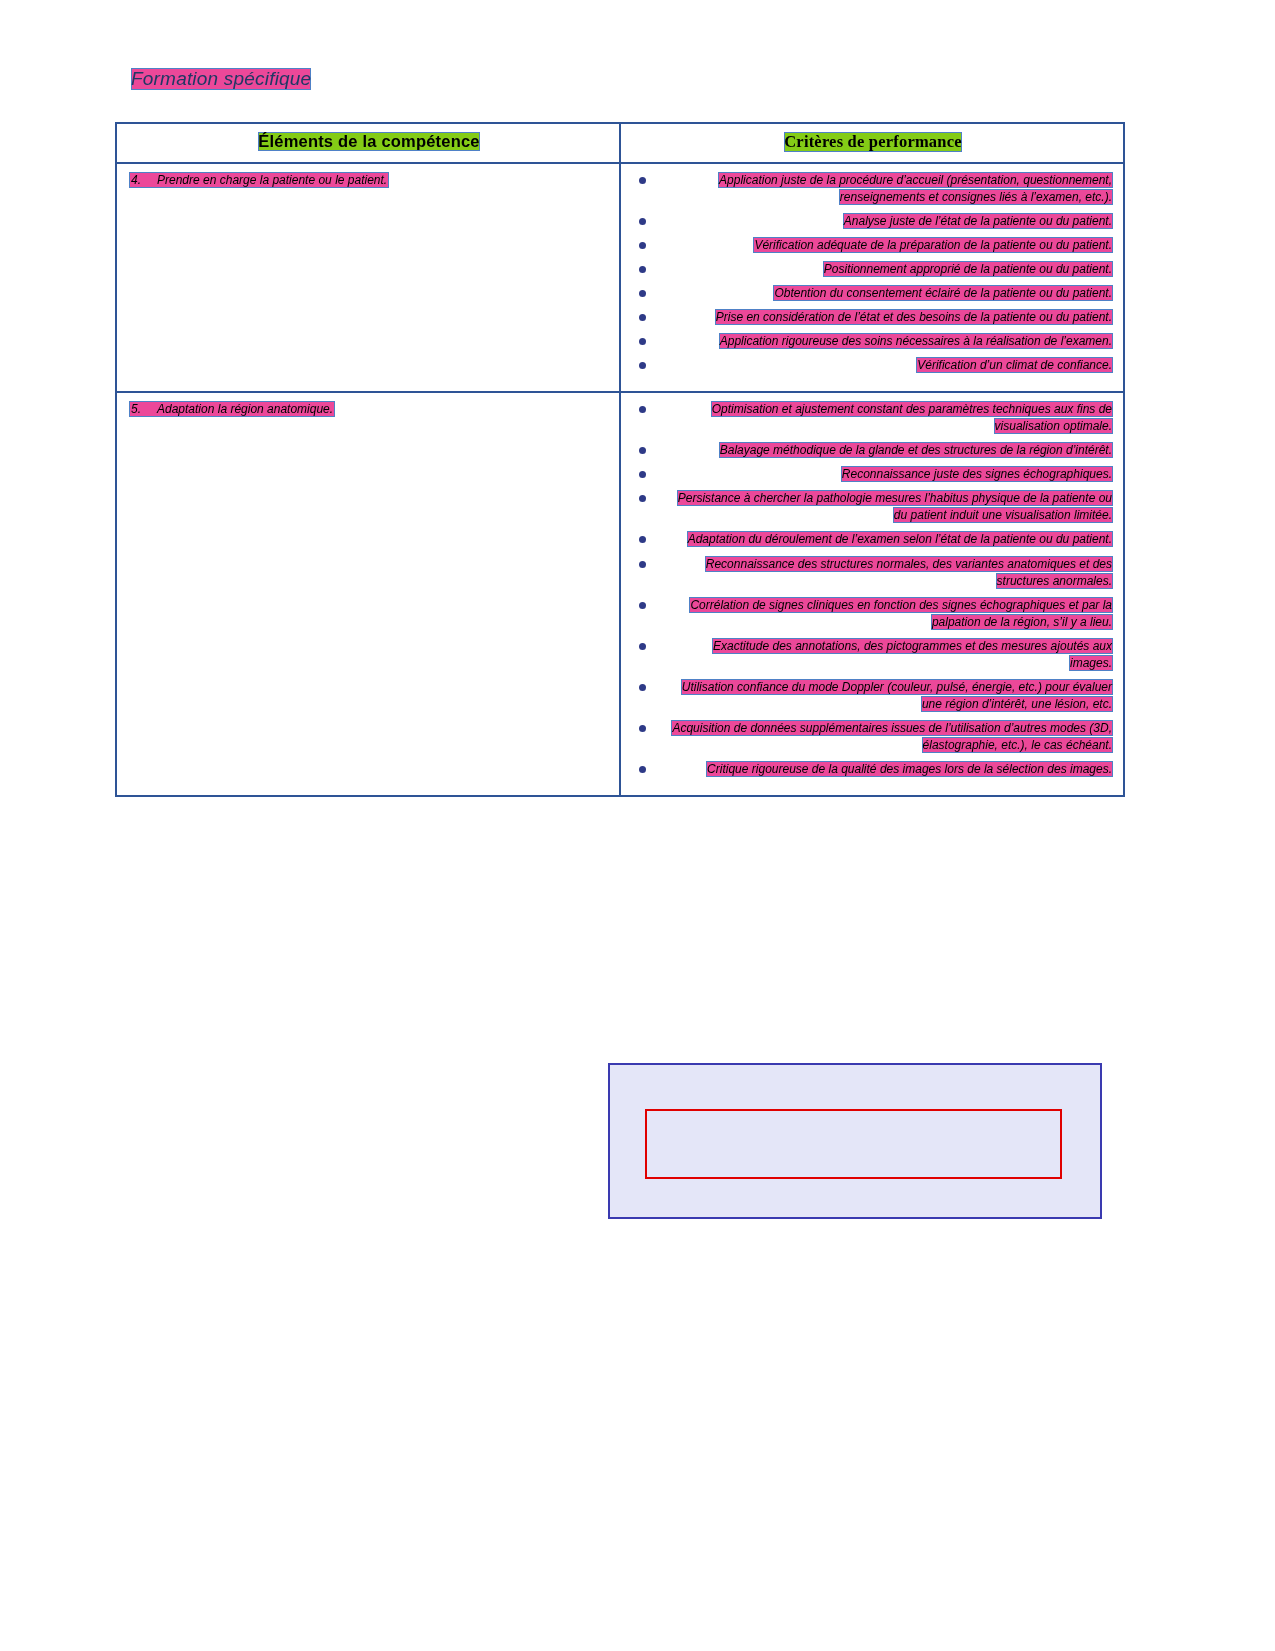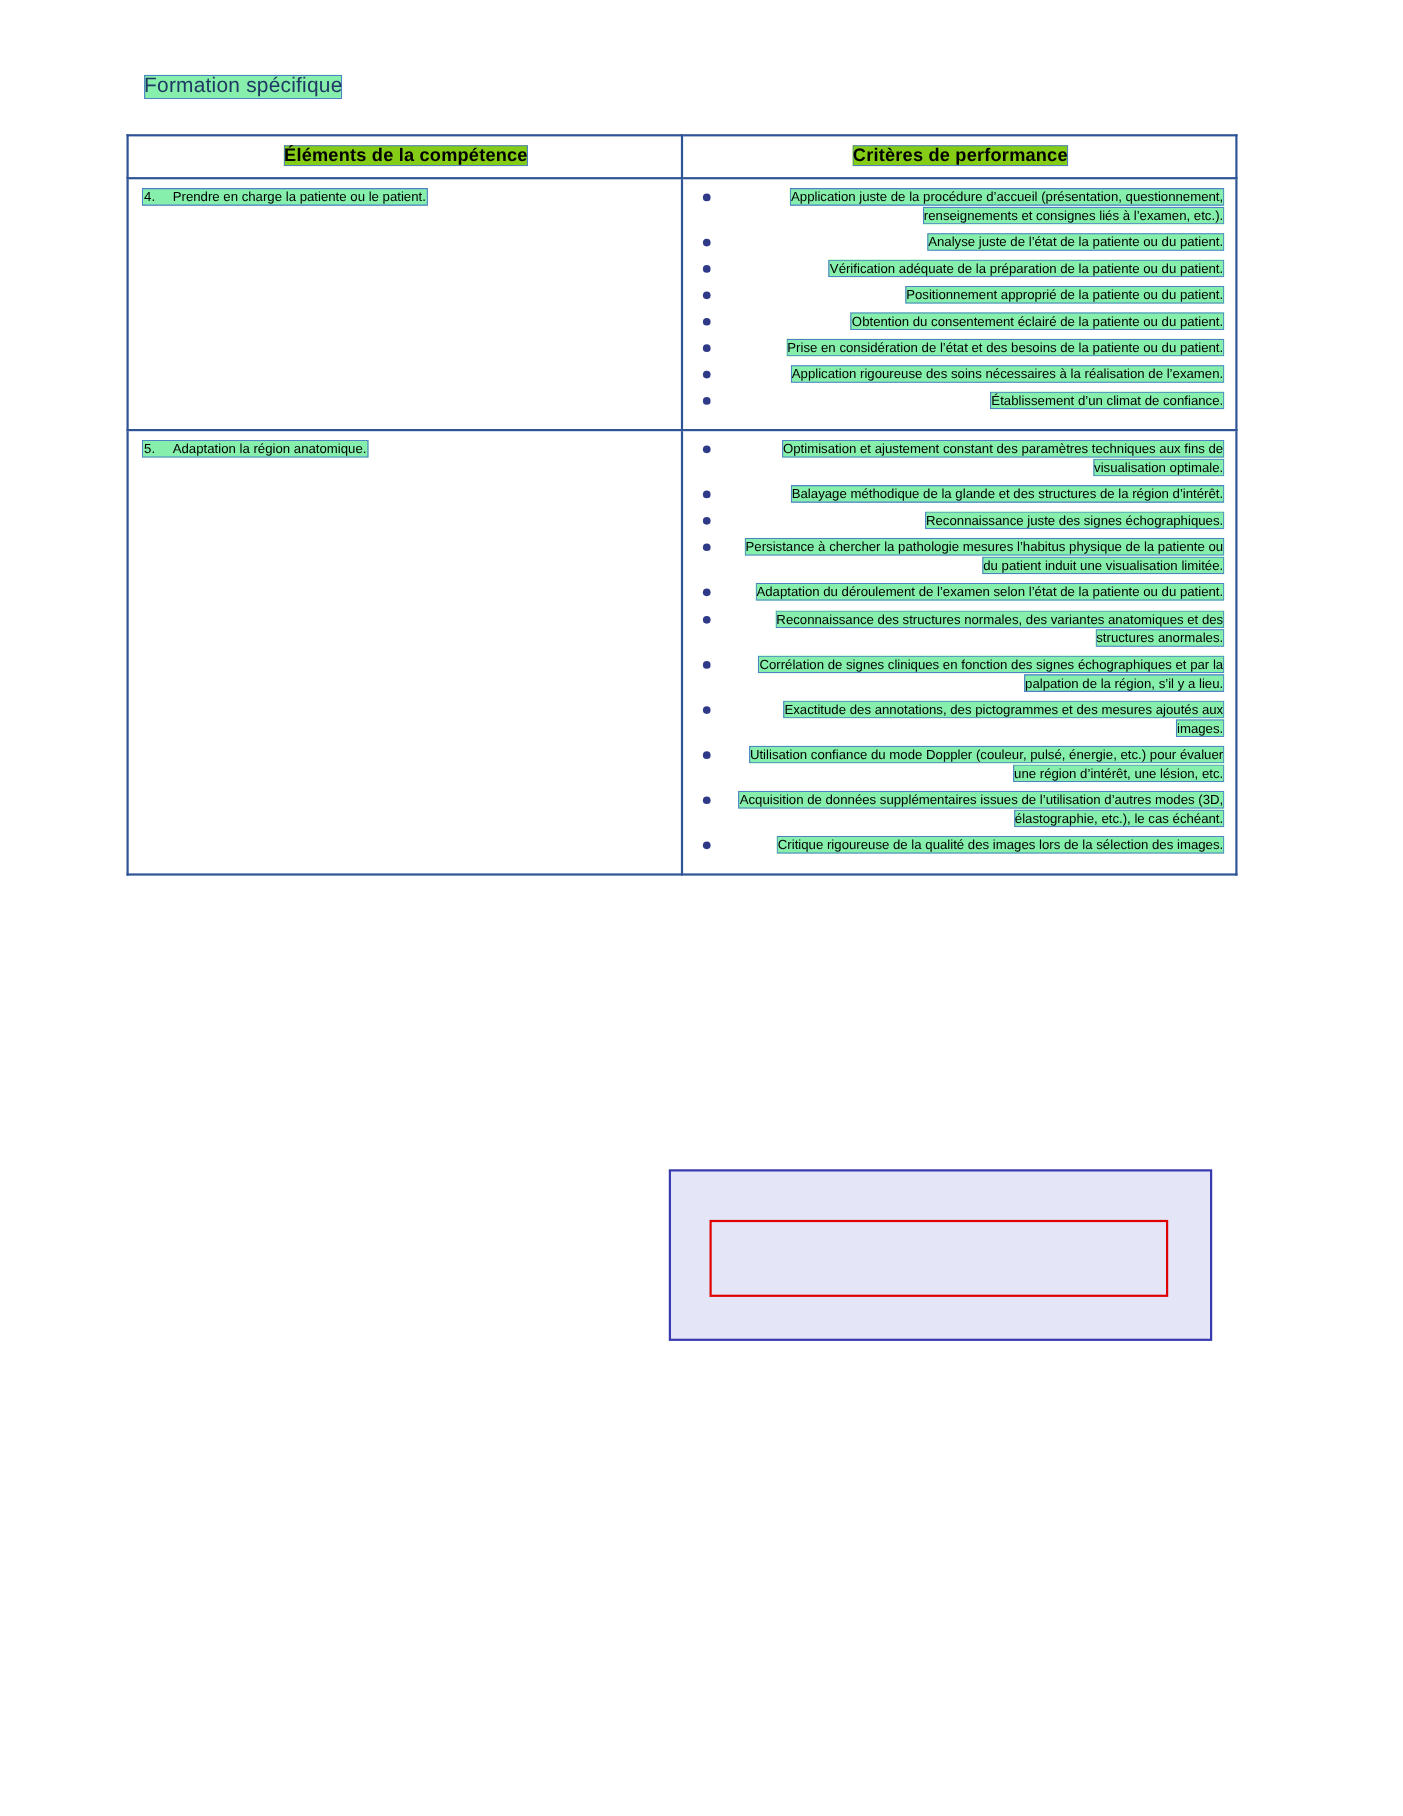--- a/index.html
+++ b/index.html
@@ -22,22 +22,23 @@
   }
   .doc-header {
     position: absolute;
     left: 131px;
     top: 68px;
     font-size: 19px;
     color: #1f3864;
     letter-spacing: 0.2px;
   }
   .hl {
-    background: #86efac;
+    background: #ec4899;
     box-shadow: 0 0 0 1px #4f81c7 inset;
+    font-style: italic;
   }
   .hl-head {
     background: #84cc16;
     box-shadow: 0 0 0 1px #4f81c7 inset;
   }
   table.comp {
     position: absolute;
     left: 115px;
     top: 122px;
     width: 960px;
@@ -45,21 +46,21 @@
     table-layout: fixed;
   }
   table.comp, table.comp td, table.comp th {
     border: 2px solid #2e5496;
   }
   table.comp td, table.comp th {
     vertical-align: top;
     padding: 8px 10px 10px 12px;
   }
   th.col-left { width: 480px; }
-  th.col-right { width: 480px; }
+  th.col-right { width: 480px; font-family: Liberation Serif, serif; }
   .th-text {
     display: inline-block;
     font-size: 16.5px;
     font-weight: bold;
     letter-spacing: 0.2px;
   }
   .elem-cell { font-size: 12px; }
   .elem-line {
     display: inline-block;
     padding: 1px 2px;
@@ -142,21 +143,21 @@
         </td>
         <td>
           <ul class="crit">
             <li><span class="bullet"></span><span class="txt hl">Application juste de la procédure d’accueil (présentation, questionnement, renseignements et consignes liés à l’examen, etc.).</span></li>
             <li><span class="bullet"></span><span class="txt hl">Analyse juste de l’état de la patiente ou du patient.</span></li>
             <li><span class="bullet"></span><span class="txt hl">Vérification adéquate de la préparation de la patiente ou du patient.</span></li>
             <li><span class="bullet"></span><span class="txt hl">Positionnement approprié de la patiente ou du patient.</span></li>
             <li><span class="bullet"></span><span class="txt hl">Obtention du consentement éclairé de la patiente ou du patient.</span></li>
             <li><span class="bullet"></span><span class="txt hl">Prise en considération de l’état et des besoins de la patiente ou du patient.</span></li>
             <li><span class="bullet"></span><span class="txt hl">Application rigoureuse des soins nécessaires à la réalisation de l’examen.</span></li>
-            <li><span class="bullet"></span><span class="txt hl">Établissement d’un climat de confiance.</span></li>
+            <li><span class="bullet"></span><span class="txt hl">Vérification d’un climat de confiance.</span></li>
           </ul>
         </td>
       </tr>
       <tr>
         <td class="elem-cell">
           <span class="elem-line hl"><span class="elem-num">5.</span><span>Adaptation la région anatomique.</span></span>
         </td>
         <td>
           <ul class="crit">
             <li><span class="bullet"></span><span class="txt hl">Optimisation et ajustement constant des paramètres techniques aux fins de visualisation optimale.</span></li>

